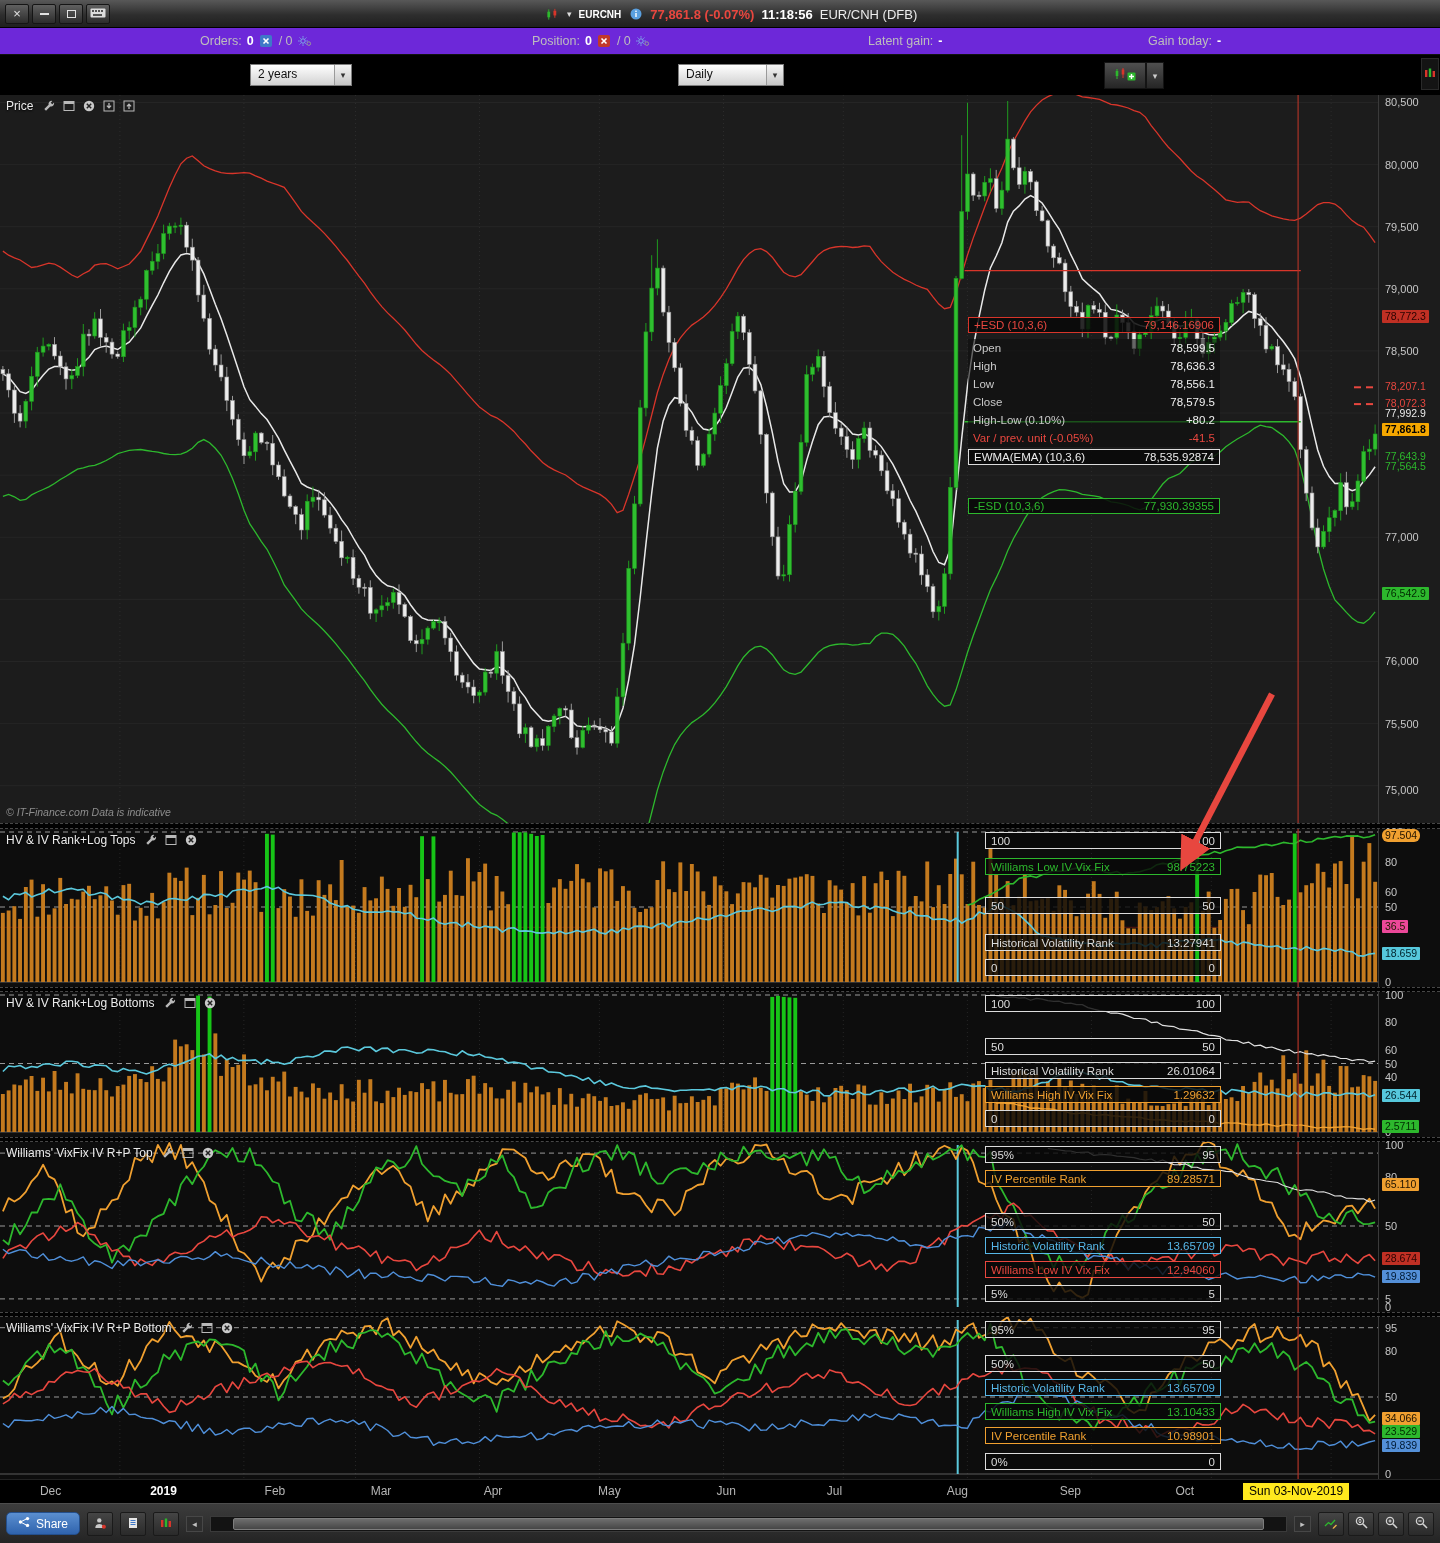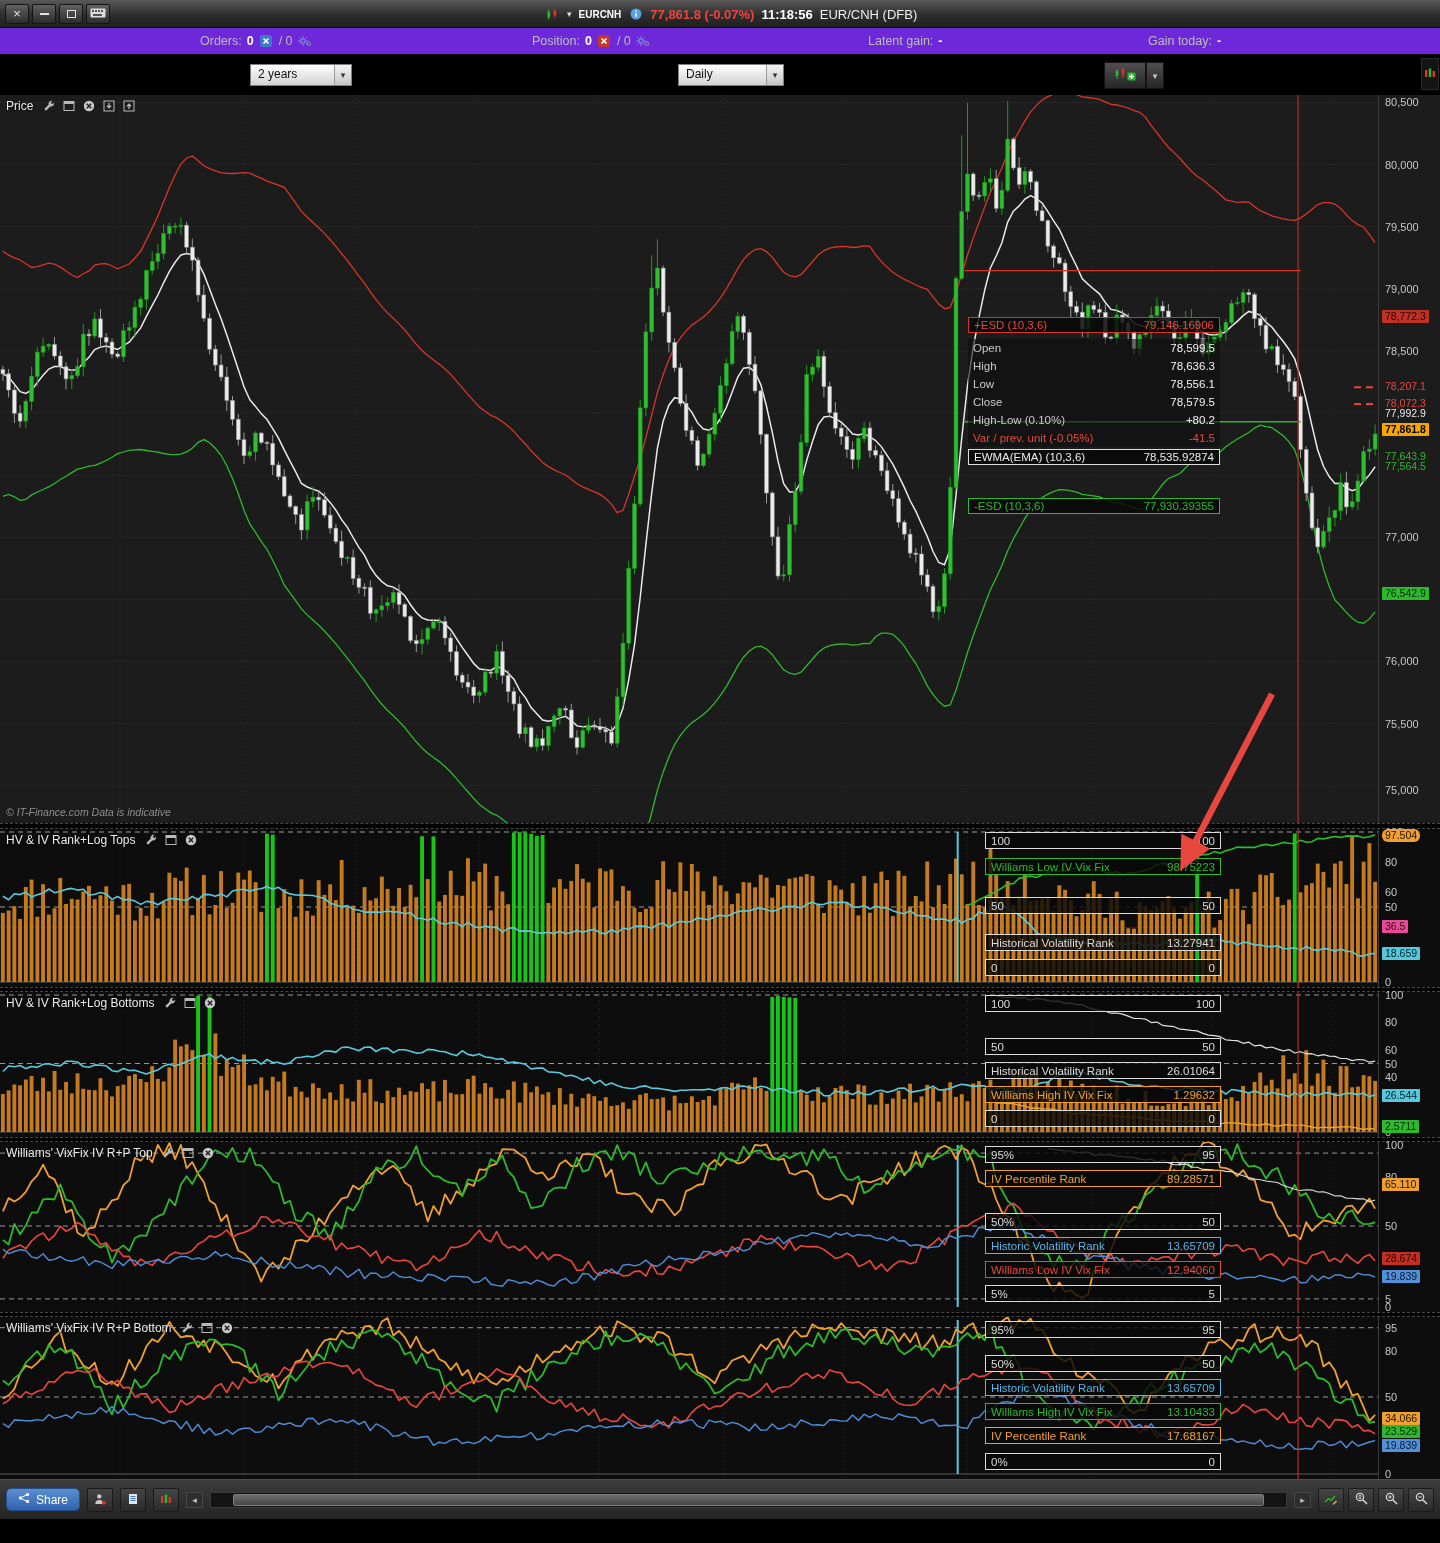--- a/index.html
+++ b/index.html
@@ -1614,29 +1614,43 @@
         <div class="ov-row" style="top: 62px; border-color: rgb(87, 183, 232); color: rgb(87, 183, 232);">
           <span>Historic Volatility Rank</span>
           <span>13.65709</span>
         </div>
         <div class="ov-row" style="top: 86px; border-color: rgb(45, 184, 45); color: rgb(45, 184, 45);">
           <span>Williams High IV Vix Fix</span>
           <span>13.10433</span>
         </div>
         <div class="ov-row" style="top: 110px; border-color: rgb(240, 160, 48); color: rgb(240, 160, 48);">
           <span>IV Percentile Rank</span>
-          <span>17.68167</span>
+          <span>10.98901</span>
         </div>
         <div class="ov-row" style="top: 136px; border-color: rgb(220, 220, 220); color: rgb(220, 220, 220);">
           <span>0%</span>
           <span>0</span>
         </div>
       </div>
   </section>
 
+  <div class="timeaxis" id="time-axis">
+      <div class="month" style="left: 39.962px;">Dec</div>
+      <div class="month bold" style="left: 150.202px;">2019</div>
+      <div class="month" style="left: 264.576px;">Feb</div>
+      <div class="month" style="left: 370.682px;">Mar</div>
+      <div class="month" style="left: 483.678px;">Apr</div>
+      <div class="month" style="left: 598.052px;">May</div>
+      <div class="month" style="left: 716.56px;">Jun</div>
+      <div class="month" style="left: 826.8px;">Jul</div>
+      <div class="month" style="left: 946.686px;">Aug</div>
+      <div class="month" style="left: 1059.68px;">Sep</div>
+      <div class="month" style="left: 1175.43px;">Oct</div>
+      <div class="date-tag" style="left: 1243.08px;">Sun 03-Nov-2019</div>
+    </div>
 </div>
 
 <div class="bottombar">
   <span class="share-btn">
     <span><svg viewBox="0 0 12 12" width="12" height="12">
           <path d="M4 5.2l4.3-2.2M4 6.8l4.3 2.2" stroke="#fff"></path>
           <g fill="#fff">
             <circle cx="2.5" cy="6" r="1.7"></circle>
             <circle cx="9.5" cy="2.6" r="1.7"></circle>
             <circle cx="9.5" cy="9.4" r="1.7"></circle>

